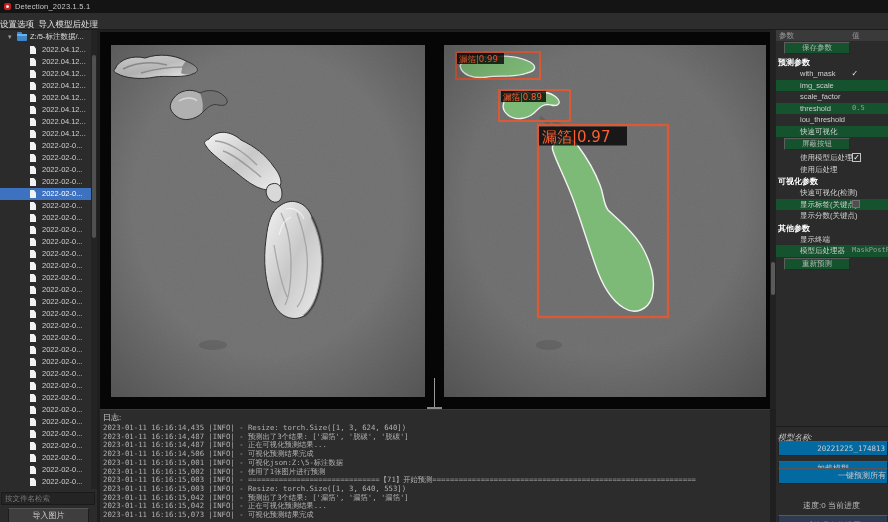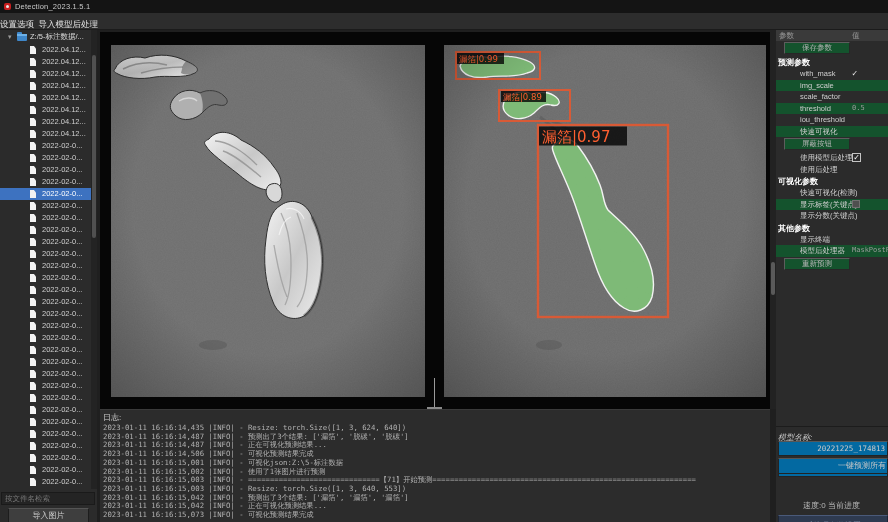--- a/index.html
+++ b/index.html
@@ -74,21 +74,21 @@
     line-height:8px; text-align:center; font-family:"Liberation Sans",sans-serif; }
   .pvalue.empty { width:8px; height:8px; background:#4f4f4f; border:1px solid #707070; }
 
   #model-divider { position:absolute; left:0; top:396px; width:112px; height:1px; background:#1c1c1c; }
   #model-name-label { position:absolute; left:2px; top:402px; font-size:8px; color:#cccccc;font-style:italic; }
   .rbtn { position:absolute; left:2px; width:110px; background:#0369a1; border:1px solid #232323;
     border-top-color:#565656; color:#c8c8c8; font-size:8px; }
   #model-name-field { top:411px; height:15px; line-height:13px; text-align:right; padding-right:2px;
     font-family:"DejaVu Sans Mono", monospace; font-size:7.5px; overflow:hidden; }
   #load-model-btn { top:431px; height:16px; line-height:14px; text-align:center; }
-  #predict-all-btn { top:428px; height:16px; line-height:14px; text-align:right; padding-right:1px; }
+  #predict-all-btn { top:438px; height:16px; line-height:14px; text-align:right; padding-right:1px; }
   #progress-status { position:absolute; left:0; top:470px; width:111px; text-align:center; font-size:8px; color:#b8b8b8; }
   #bottom-btn { position:absolute; left:2px; top:485px; width:110px; height:16px; background:#2e3a50;
     border:1px solid #1c2536; border-top-color:#4a5a7a; color:#9aa7c0; font-size:8px; text-align:center; padding-top:4px; }
 </style>
 </head>
 <body>
 
 <div id="titlebar">
   <div id="app-icon"></div>
   <div id="app-title">Detection_2023.1.5.1</div>

